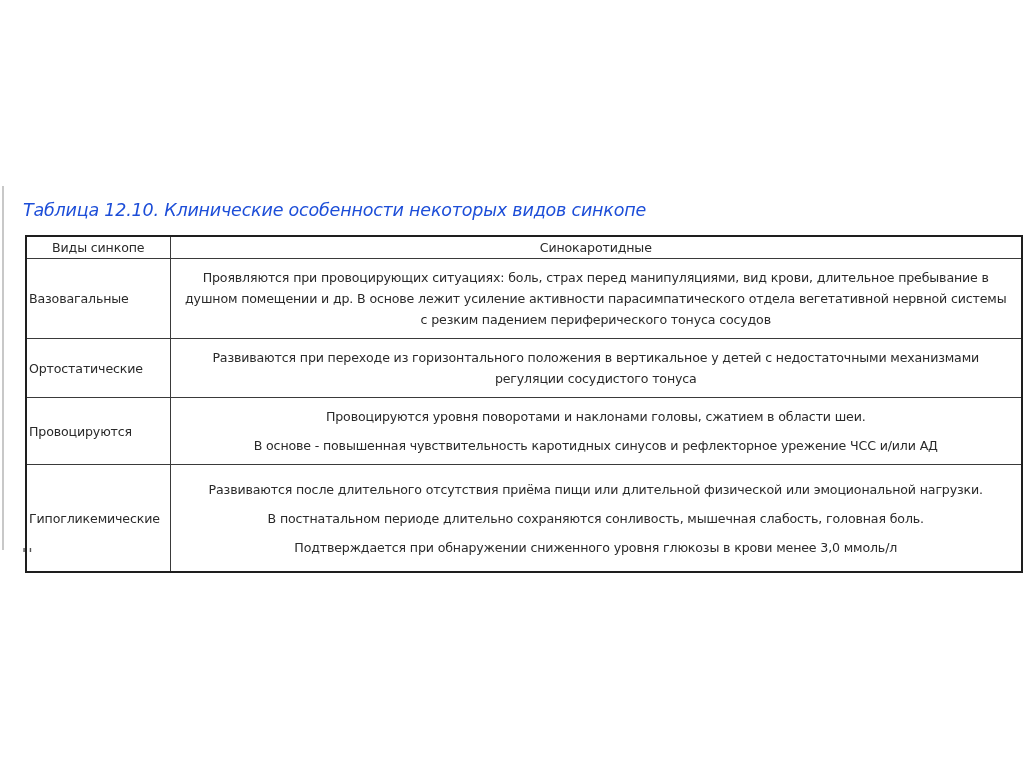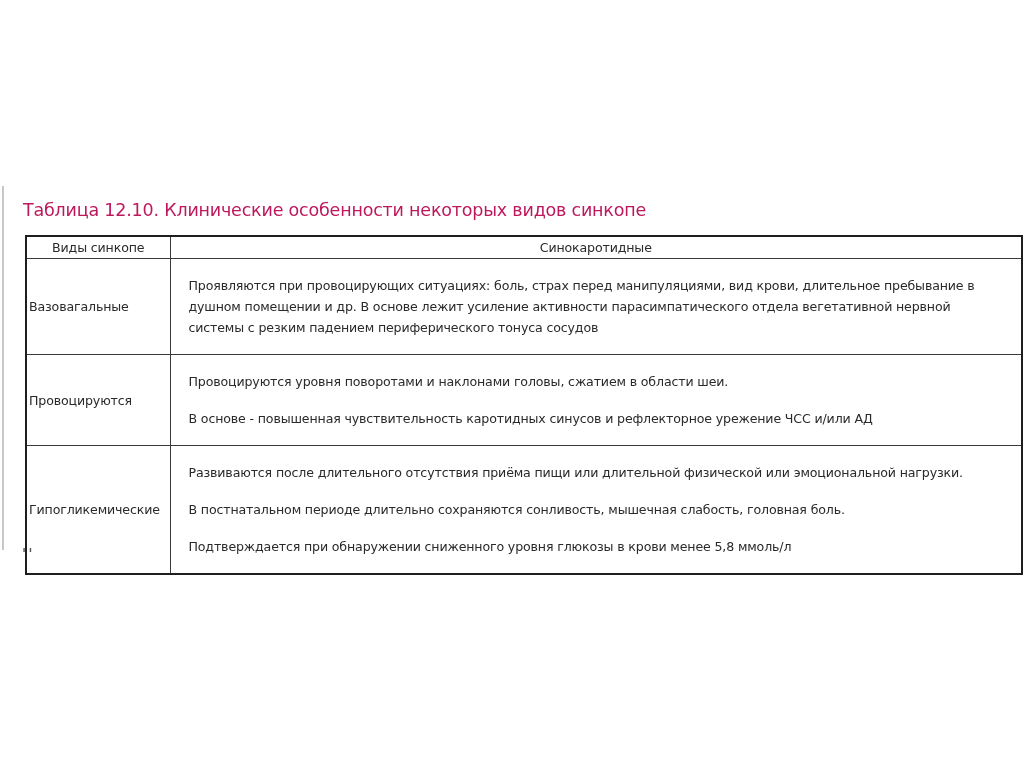--- a/index.html
+++ b/index.html
@@ -22,22 +22,23 @@
       width: 2px;
       height: 364px;
       background: #c8c8c8;
     }
     .caption {
       position: absolute;
       left: 23px;
       top: 200px;
       font-size: 17.5px;
       letter-spacing: -0.2px;
-      color: #be185d;
+      color: #1d4ed8;
       white-space: nowrap;
+      font-style: italic;
     }
     table.syncope {
       position: absolute;
       left: 25px;
       top: 235px;
       width: 996px;
       border-collapse: collapse;
       border: 2px solid #1e1e1e;
       font-size: 12.6px;
       letter-spacing: -0.15px;
@@ -62,21 +63,21 @@
       padding-left: 1px;
       white-space: nowrap;
       margin-left: 24px;
     }
     td.desc-cell {
       vertical-align: top;
       padding-top: 3px;
       padding-bottom: 3px;
       line-height: 21px;
     }
-    .para { margin: 16px; }
+    .para { margin: 8px; text-align: center; }
     .para + .para { margin-top: 8px; }
     tr.r1 td { height: 63px; }
     tr.r2 td { height: 39px; }
     tr.r3 td { height: 53px; }
     tr.r4 td { height: 106px; }
     .stray {
       position: absolute;
       left: 22px;
       top: 546px;
       font-size: 14px;
@@ -104,31 +105,37 @@
       <th>Синокаротидные</th>
     </tr>
   </thead>
   <tbody>
     <tr class="r1">
       <td class="type-cell">Вазовагальные</td>
       <td class="desc-cell">
         <p class="para">Проявляются при провоцирующих ситуациях: боль, страх перед манипуляциями, вид крови, длительное пребывание в душном помещении и др. В основе лежит усиление активности парасимпатического отдела вегетативной нервной системы с резким падением периферического тонуса сосудов</p>
       </td>
     </tr>
+    <tr class="r2">
+      <td class="type-cell">Ортостатические</td>
+      <td class="desc-cell">
+        <p class="para">Развиваются при переходе из горизонтального положения в вертикальное у детей с недостаточными механизмами регуляции сосудистого тонуса</p>
+      </td>
+    </tr>
     <tr class="r3">
       <td class="type-cell">Провоцируются</td>
       <td class="desc-cell">
         <p class="para">Провоцируются уровня поворотами и наклонами головы, сжатием в области шеи.</p>
         <p class="para">В основе - повышенная чувствительность каротидных синусов и рефлекторное урежение ЧСС и/или АД</p>
       </td>
     </tr>
     <tr class="r4">
       <td class="type-cell">Гипогликемические</td>
       <td class="desc-cell">
         <p class="para">Развиваются после длительного отсутствия приёма пищи или длительной физической или эмоциональной нагрузки.</p>
         <p class="para">В постнатальном периоде длительно сохраняются сонливость, мышечная слабость, головная боль.</p>
-        <p class="para">Подтверждается при обнаружении сниженного уровня глюкозы в крови менее 5,8 ммоль/л</p>
+        <p class="para">Подтверждается при обнаружении сниженного уровня глюкозы в крови менее 3,0 ммоль/л</p>
       </td>
     </tr>
   </tbody>
 </table>
 
 <div class="stray">Н</div>
 
 </body></html>

